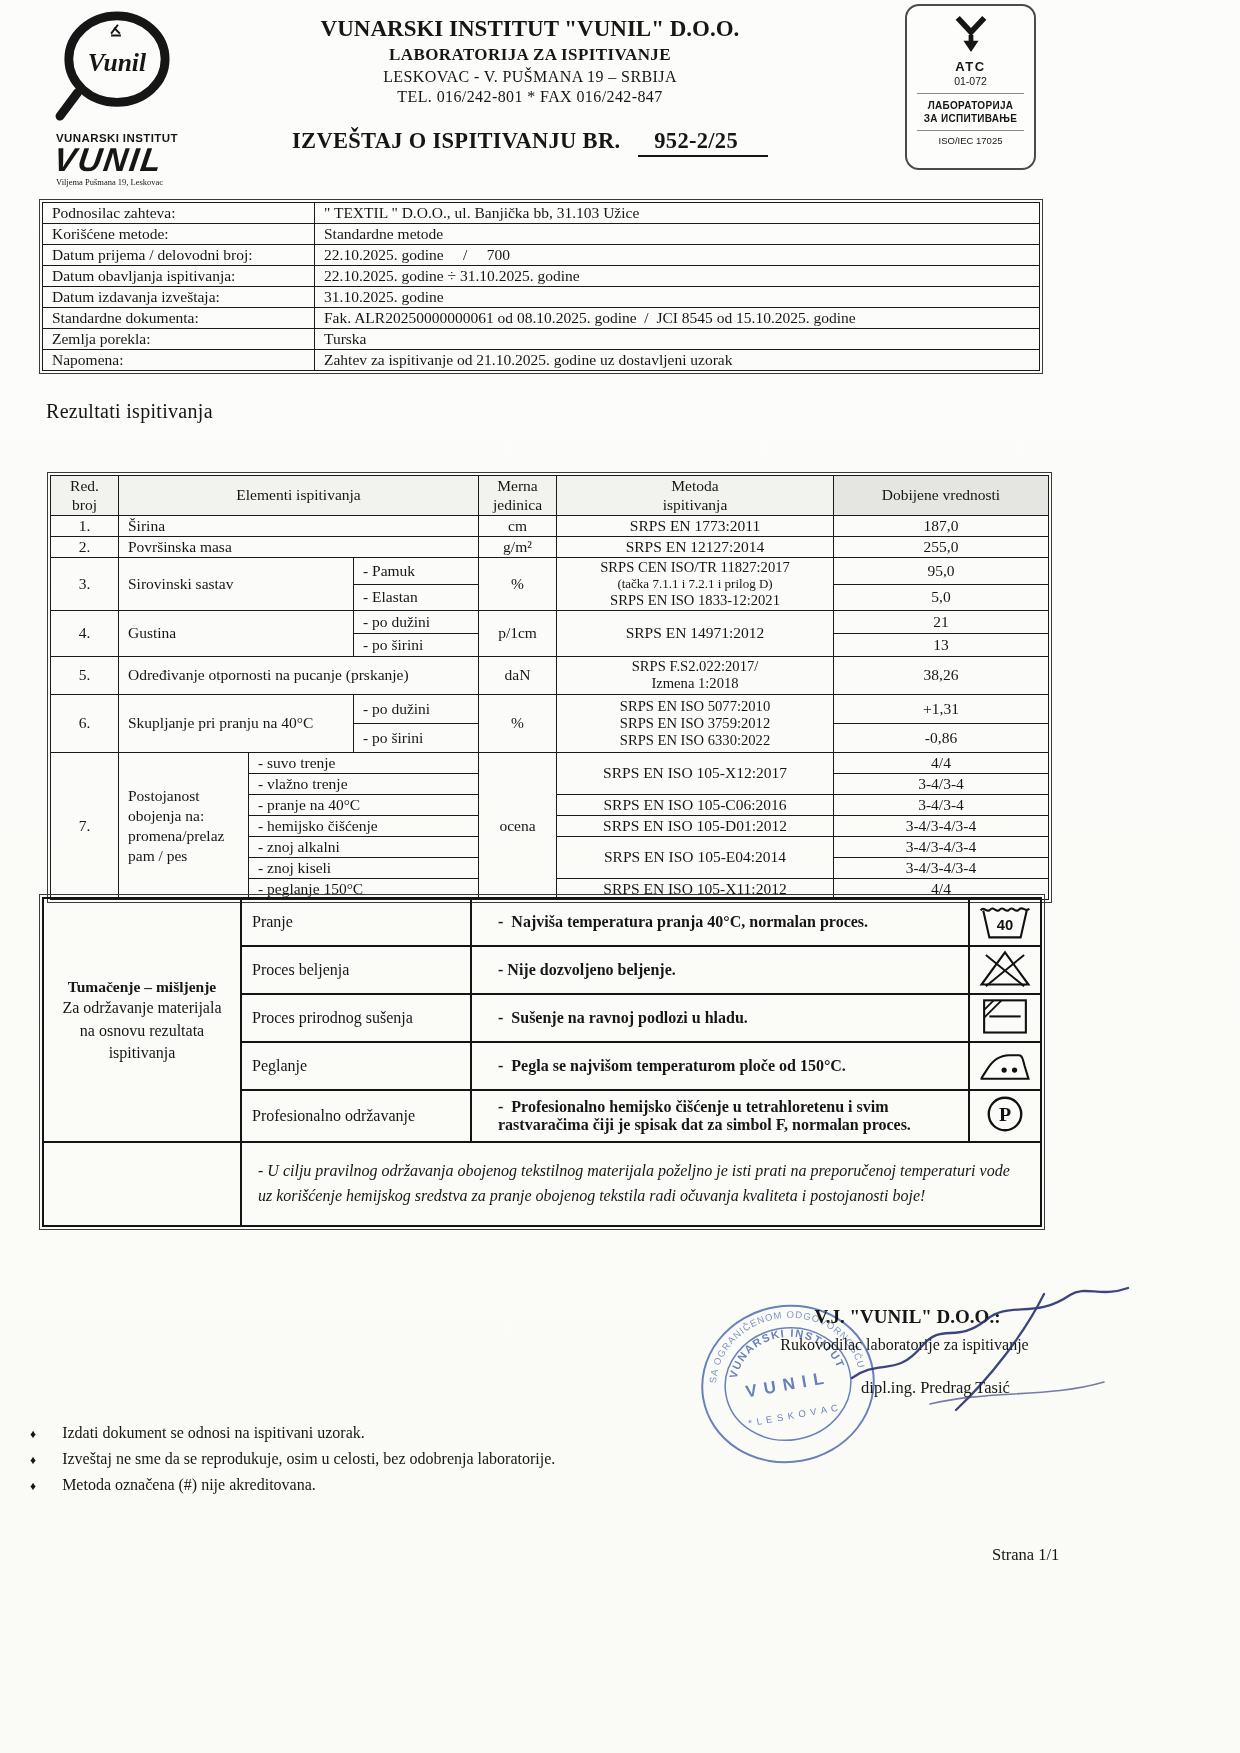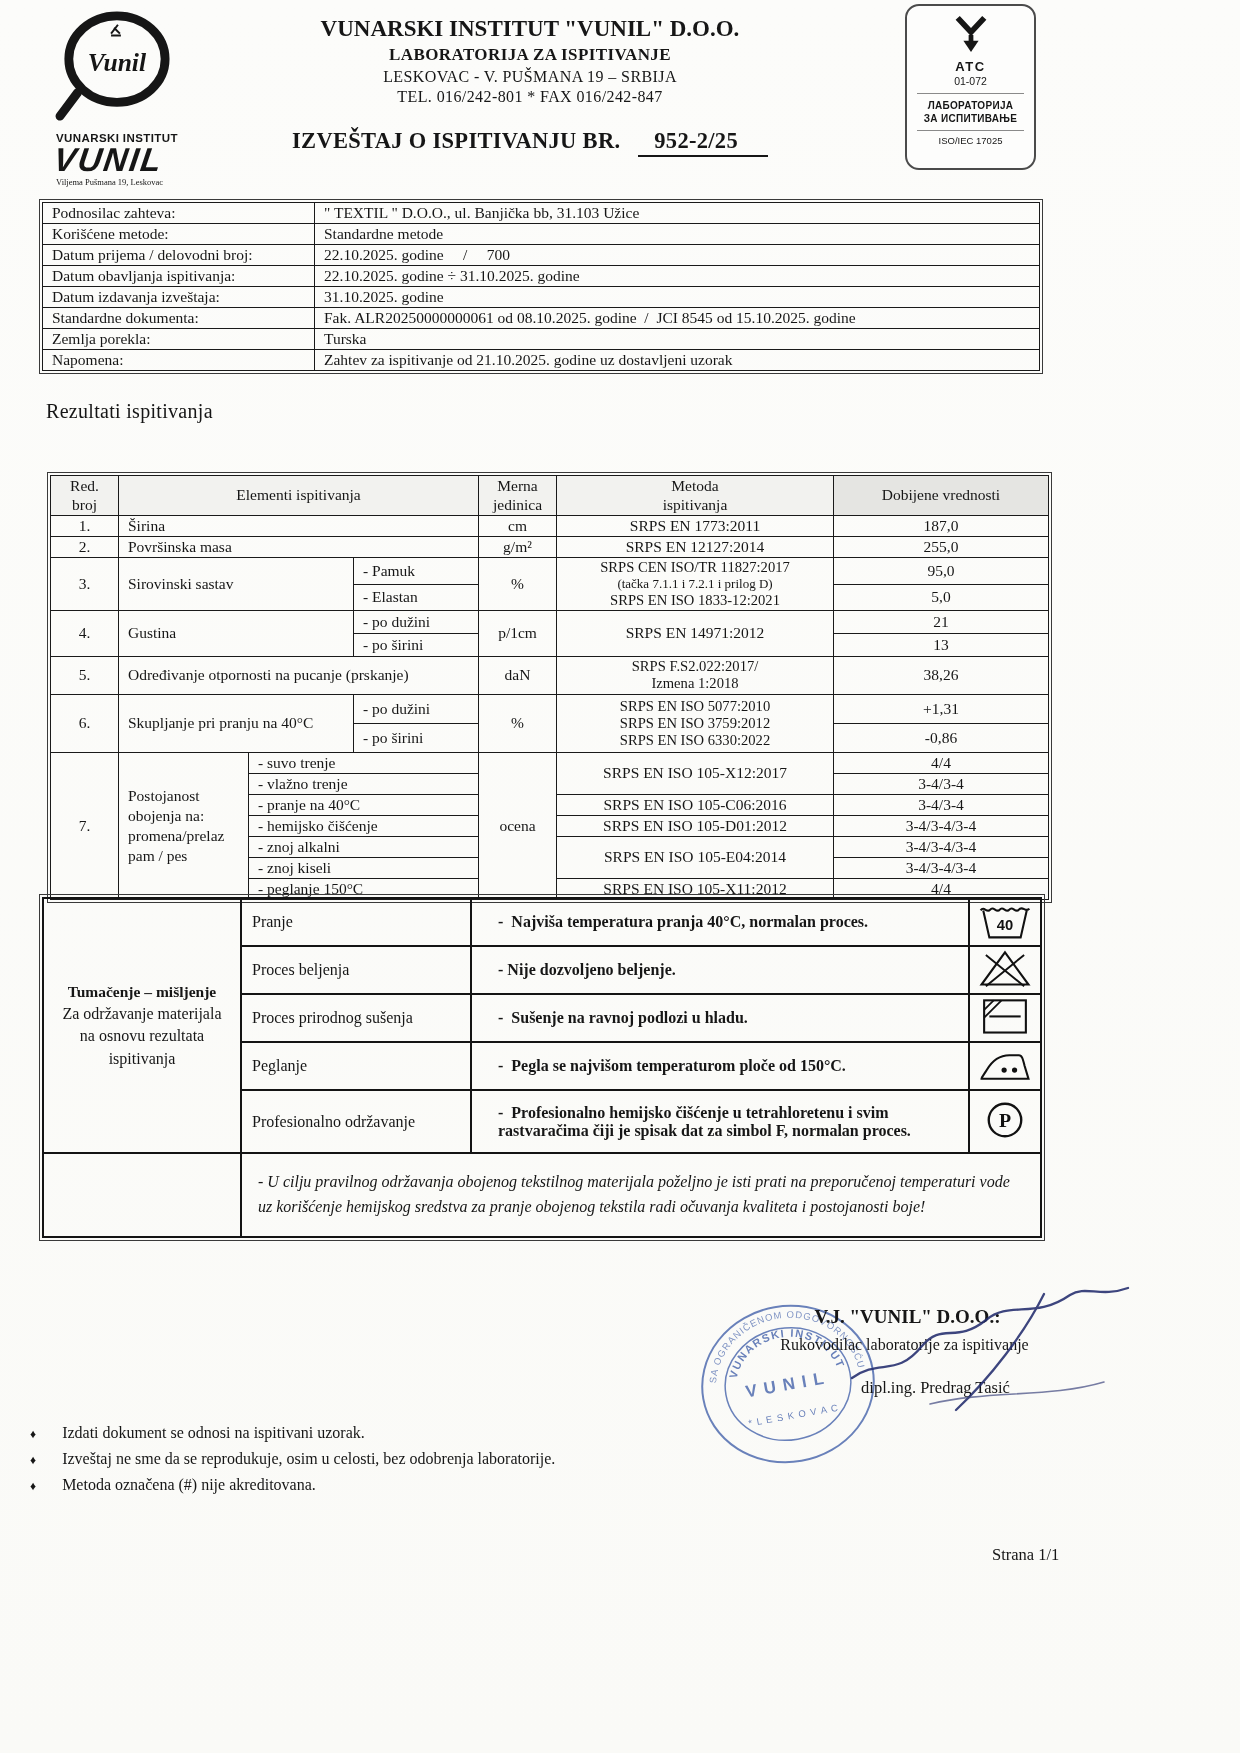--- a/index.html
+++ b/index.html
@@ -54,21 +54,21 @@
 
   
   .care-table { position:absolute; left:42px; top:897px; width:998px; border-collapse:collapse; table-layout:fixed;
     outline:1px solid #3a3a3a; outline-offset:2px; }
   .care-table td { border:2px solid #141414; font-size:16px; }
   .side { text-align:center; vertical-align:middle; line-height:1.4; font-size:15px; }
   .side-title { font-weight:bold; font-size:15.5px; }
   .cl { vertical-align:middle; padding:4px 10px; }
   .cd { vertical-align:middle; padding:4px 26px; white-space:pre-wrap;font-weight:bold; }
   .ci { text-align:center; vertical-align:middle; padding:1px; border-width:2.5px !important; }
-  tr.ch40 { height:40px; } tr.ch52 { height:63px; } tr.ch84 { height:84px; }
+  tr.ch40 { height:40px; } tr.ch52 { height:52px; } tr.ch84 { height:84px; }
   .note { font-style:italic; font-size:16px; line-height:1.55; padding:10px 16px; vertical-align:middle; }
 
   
   .stamp { position:absolute; left:688px; top:1293px; opacity:.82; }
   .sig-ink { position:absolute; left:838px; top:1282px; }
   .sig-company { position:absolute; left:770px; top:1306px; width:275px; text-align:center; font-weight:bold; font-size:19px; }
   .sig-role { position:absolute; left:762px; top:1336px; width:285px; text-align:center; font-size:16px; }
   .sig-name { position:absolute; left:818px; top:1378px; width:235px; text-align:center; font-size:16.5px; }
 
   

